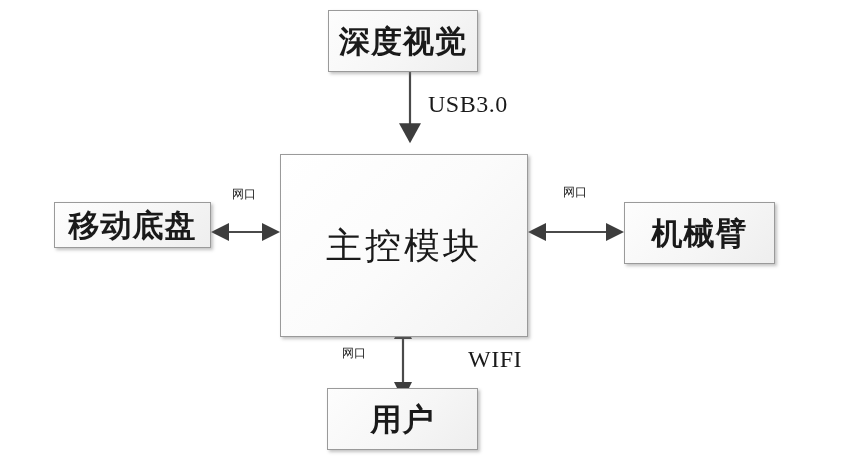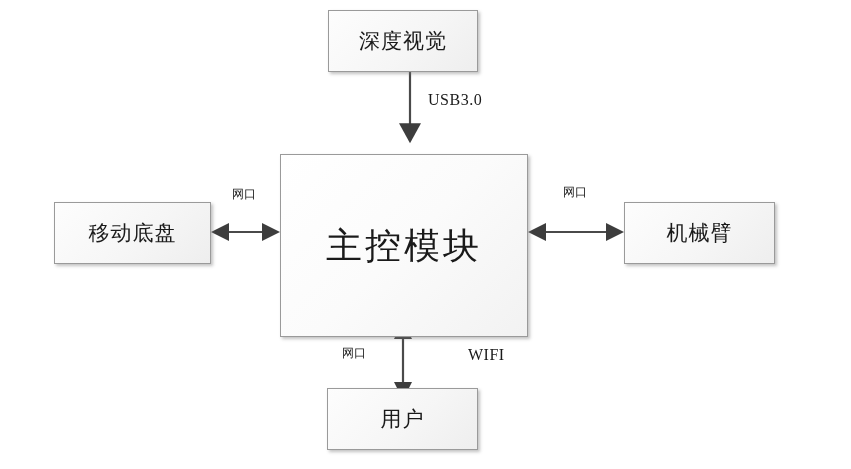--- a/index.html
+++ b/index.html
@@ -23,38 +23,38 @@
     background: linear-gradient(135deg, #fdfdfd 0%, #f6f6f6 55%, #eeeeee 100%);
     border: 1px solid #9a9a9a;
     box-shadow: 2px 2px 3px rgba(120,120,120,0.45);
     display: flex;
     align-items: center;
     justify-content: center;
     text-align: center;
   }
   .node .node-label {
     font-family: "Liberation Serif", "DejaVu Serif", serif;
-    font-weight: normal;
-    font-size: 21px;
+    font-weight: bold;
+    font-size: 31px;
     color: #1a1a1a;
     letter-spacing: 1px;
     line-height: 1;
   }
   .node.main {
     background: linear-gradient(135deg, #ffffff 0%, #fbfbfb 50%, #f2f2f2 100%);
   }
   .node.main .node-label {
     font-weight: normal;
     font-size: 36px;
     letter-spacing: 3px;
   }
   
   #node-depth-vision { left: 328px; top: 10px;  width: 150px; height: 62px; }
   #node-main         { left: 280px; top: 154px; width: 248px; height: 183px; }
-  #node-chassis      { left: 54px;  top: 202px; width: 157px; height: 62px; }
+  #node-chassis      { left: 54px;  top: 202px; width: 157px; height: 46px; }
   #node-arm          { left: 624px; top: 202px; width: 151px; height: 62px; text-align: center; }
   #node-user         { left: 327px; top: 388px; width: 151px; height: 62px; }
 
   
   #connectors {
     position: absolute;
     left: 0; top: 0;
     width: 851px;
     height: 469px;
     pointer-events: none;
@@ -63,21 +63,21 @@
   
   .edge-label {
     position: absolute;
     font-family: "Liberation Serif", "DejaVu Serif", serif;
     font-size: 12px;
     color: #1a1a1a;
     white-space: nowrap;
     line-height: 1;
   }
   .edge-label.latin {
-    font-size: 16px;
+    font-size: 24px;
     letter-spacing: 0.5px;
   }
   #label-usb     { left: 428px; top: 92px; }
   #label-net-left{ left: 232px; top: 188px; }
   #label-net-right{left: 563px; top: 186px; }
   #label-net-bottom{left: 342px; top: 347px; }
   #label-wifi    { left: 432px; top: 347px; margin-left: 36px; }
 </style>
 </head>
 <body>

